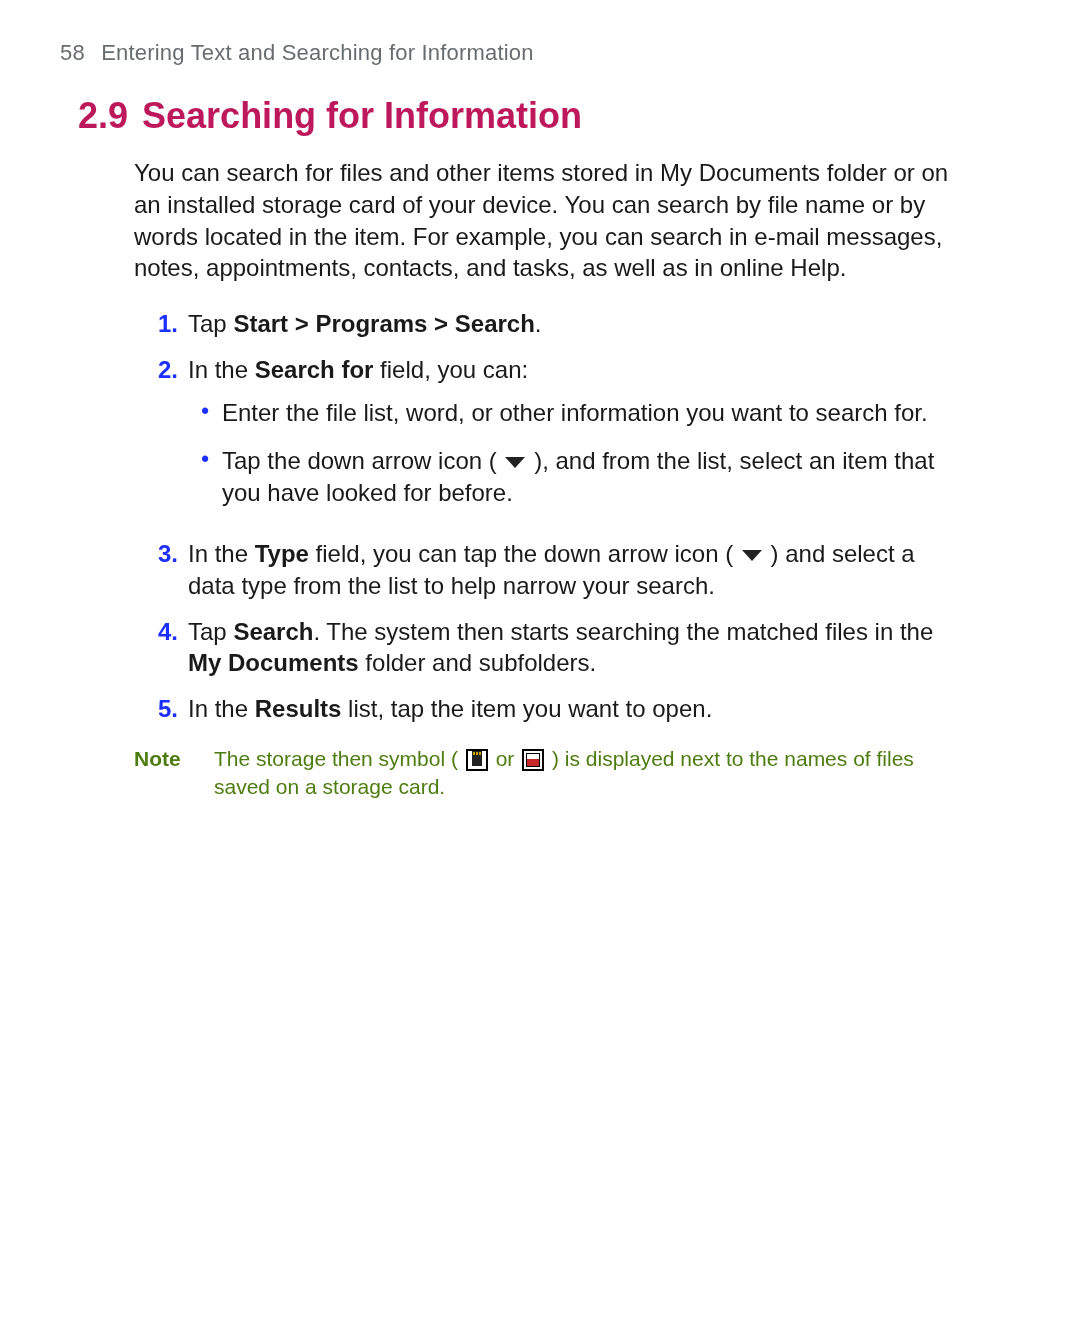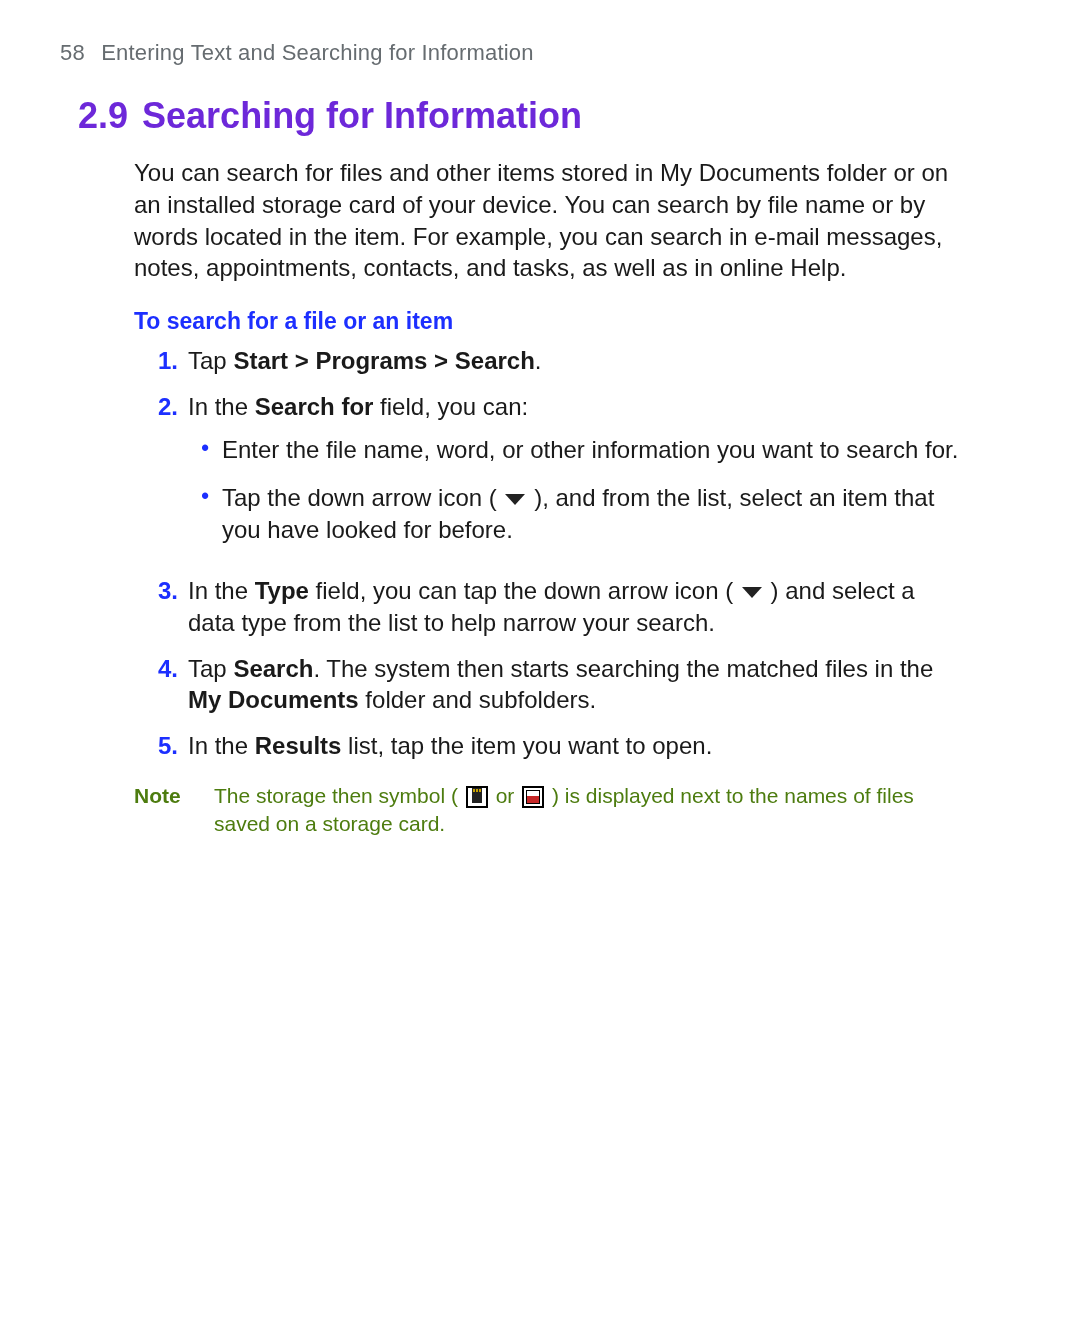--- a/index.html
+++ b/index.html
@@ -14,21 +14,21 @@
   }
   .running-head{
     font-size:22px;
     color:#666c70;
     letter-spacing:.2px;
     margin-bottom:28px;
     font-weight:400;
   }
   .running-head .pn{margin-right:10px;}
   .h2{
-    color:#6d28d9;
+    color:#be185d;
     font-weight:700;
     font-size:36px;
     margin:0 0 20px 18px;
     line-height:1.2;
   }
   .h2 .secnum{margin-right:14px;}
   .para{
     font-size:24px;
     line-height:1.32;
     margin:0 16px 24px 74px;
@@ -140,37 +140,36 @@
     <span class="pn">58</span>
     <span>Entering Text and Searching for Information</span>
   </div>
 
   <h2 class="h2">
     <span class="secnum">2.9</span><span>Searching for Information</span>
   </h2>
 
   <p class="para">You can search for files and other items stored in My Documents folder or on an installed storage card of your device. You can search by file name or by words located in the item. For example, you can search in e-mail messages, notes, appointments, contacts, and tasks, as well as in online Help.</p>
 
-  <div class="subhead">To search for a file or an item</div>
 
   <ol class="steps">
     <li>
       <span class="num">1.</span>
       <span class="body">
         <span>Tap </span><b>Start &gt; Programs &gt; Search</b><span>.</span>
       </span>
     </li>
     <li>
       <span class="num">2.</span>
       <span class="body">
         <span>In the </span><b>Search for</b><span> field, you can:</span>
         <ul class="bullets">
           <li>
             <span class="dot">•</span>
-            <span class="btxt">Enter the file name, word, or other information you want to search for.</span>
+            <span class="btxt">Enter the file list, word, or other information you want to search for.</span>
           </li>
           <li>
             <span class="dot">•</span>
             <span class="btxt">
               <span>Tap the down arrow icon ( </span><span class="icon-chevdown"><svg width="20" height="12" viewBox="0 0 20 12">
                     <polygon points="0,0 20,0 10,11" fill="#222"></polygon>
                   </svg></span><span> ), and from the list, select an item that you have looked for before.</span>
             </span>
           </li>
         </ul>

